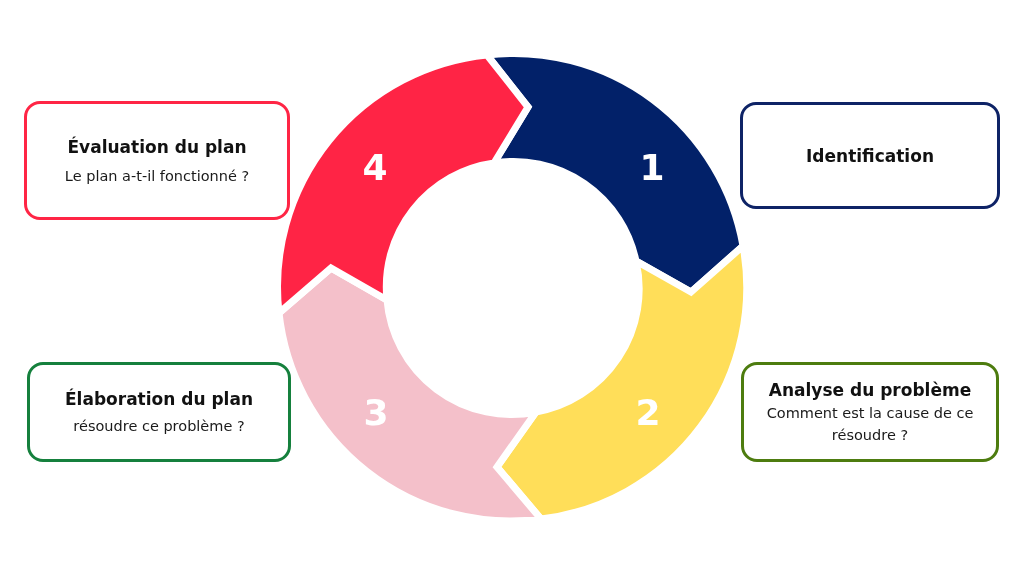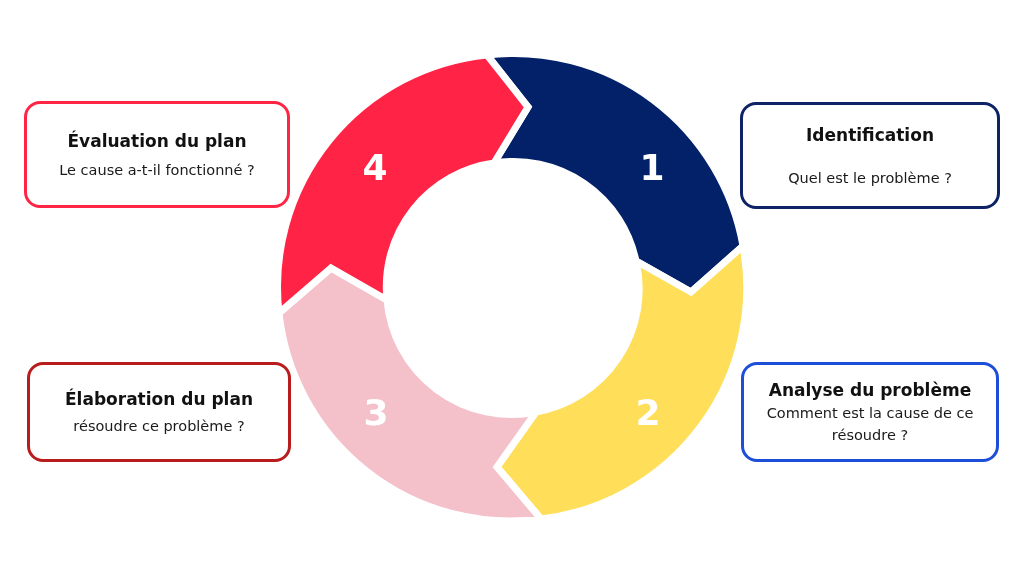--- a/index.html
+++ b/index.html
@@ -2,24 +2,24 @@
 <html><head>
 <meta charset="utf-8">
 <style>
   html, body { margin:0; padding:0; background:#ffffff; }
   body { width:1024px; height:576px; position:relative; overflow:hidden; font-family:"DejaVu Sans", sans-serif; }
   .cycle { position:absolute; left:0; top:0; width:1024px; height:576px; }
   .seg-num { font-family:"DejaVu Sans", sans-serif; font-weight:bold; font-size:36px; fill:#ffffff; text-anchor:middle; dominant-baseline:central; }
   .card { position:absolute; box-sizing:border-box; border-radius:16px; background:#ffffff; text-align:center; color:#111111; display:flex; flex-direction:column; justify-content:center; align-items:center; }
   .card .title { font-weight:bold; font-size:17px; line-height:24px; color:#111111; }
   .card .desc { font-size:14.5px; line-height:22px; color:#1a1a1a; }
-  .card-4 { left:24px; top:101px; width:266px; height:107px; border:3px solid #ff2545; }
+  .card-4 { left:24px; top:101px; width:266px; height:119px; border:3px solid #ff2545; }
   .card-1 { left:740px; top:102px; width:260px; height:107px; border:3px solid #0e2366;gap:20px; }
-  .card-3 { left:27px; top:362px; width:264px; height:100px; border:3px solid #b91c1c; }
-  .card-2 { left:741px; top:362px; width:258px; height:100px; border:3px solid #1d4ed8; }
+  .card-3 { left:27px; top:362px; width:264px; height:100px; border:3px solid #15803d; }
+  .card-2 { left:741px; top:362px; width:258px; height:100px; border:3px solid #4d7c0f; }
   .card-4 .title { margin-bottom:6px; }
   .card-3 .title { margin-bottom:4px; }
 </style>
 </head>
 <body>
 
 <svg class="cycle" viewBox="0 0 1024 576" xmlns="http://www.w3.org/2000/svg">
 
   <path d="M 487 55 A 233 233 0 0 1 743 246 L 691 292 L 636 261 A 125 125 0 0 0 494 163 L 528 107 Z" fill="#022169" stroke="#ffffff" stroke-width="7" stroke-linejoin="miter"></path>
 
@@ -30,26 +30,25 @@
   <path d="M 279 313 A 233 233 0 0 1 487 55 L 528 107 L 494 163 A 125 125 0 0 0 387 300 L 331 268 Z" fill="#ff2445" stroke="#ffffff" stroke-width="7" stroke-linejoin="miter"></path>
 
   <text class="seg-num" x="652" y="167">1</text>
   <text class="seg-num" x="648" y="412">2</text>
   <text class="seg-num" x="376" y="412">3</text>
   <text class="seg-num" x="375" y="167">4</text>
 </svg>
 
 <div class="card card-4">
   <div class="title">Évaluation du plan</div>
-  <div class="desc">Le cause a-t-il fonctionné ?</div>
+  <div class="desc">Le plan a-t-il fonctionné ?</div>
 </div>
 
 <div class="card card-1">
   <div class="title">Identification</div>
-  <div class="desc">Quel est le problème ?</div>
 </div>
 
 <div class="card card-3">
   <div class="title">Élaboration du plan</div>
   <div class="desc">résoudre ce problème ?</div>
 </div>
 
 <div class="card card-2">
   <div class="title">Analyse du problème</div>
   <div class="desc">Comment est la cause de ce</div>

